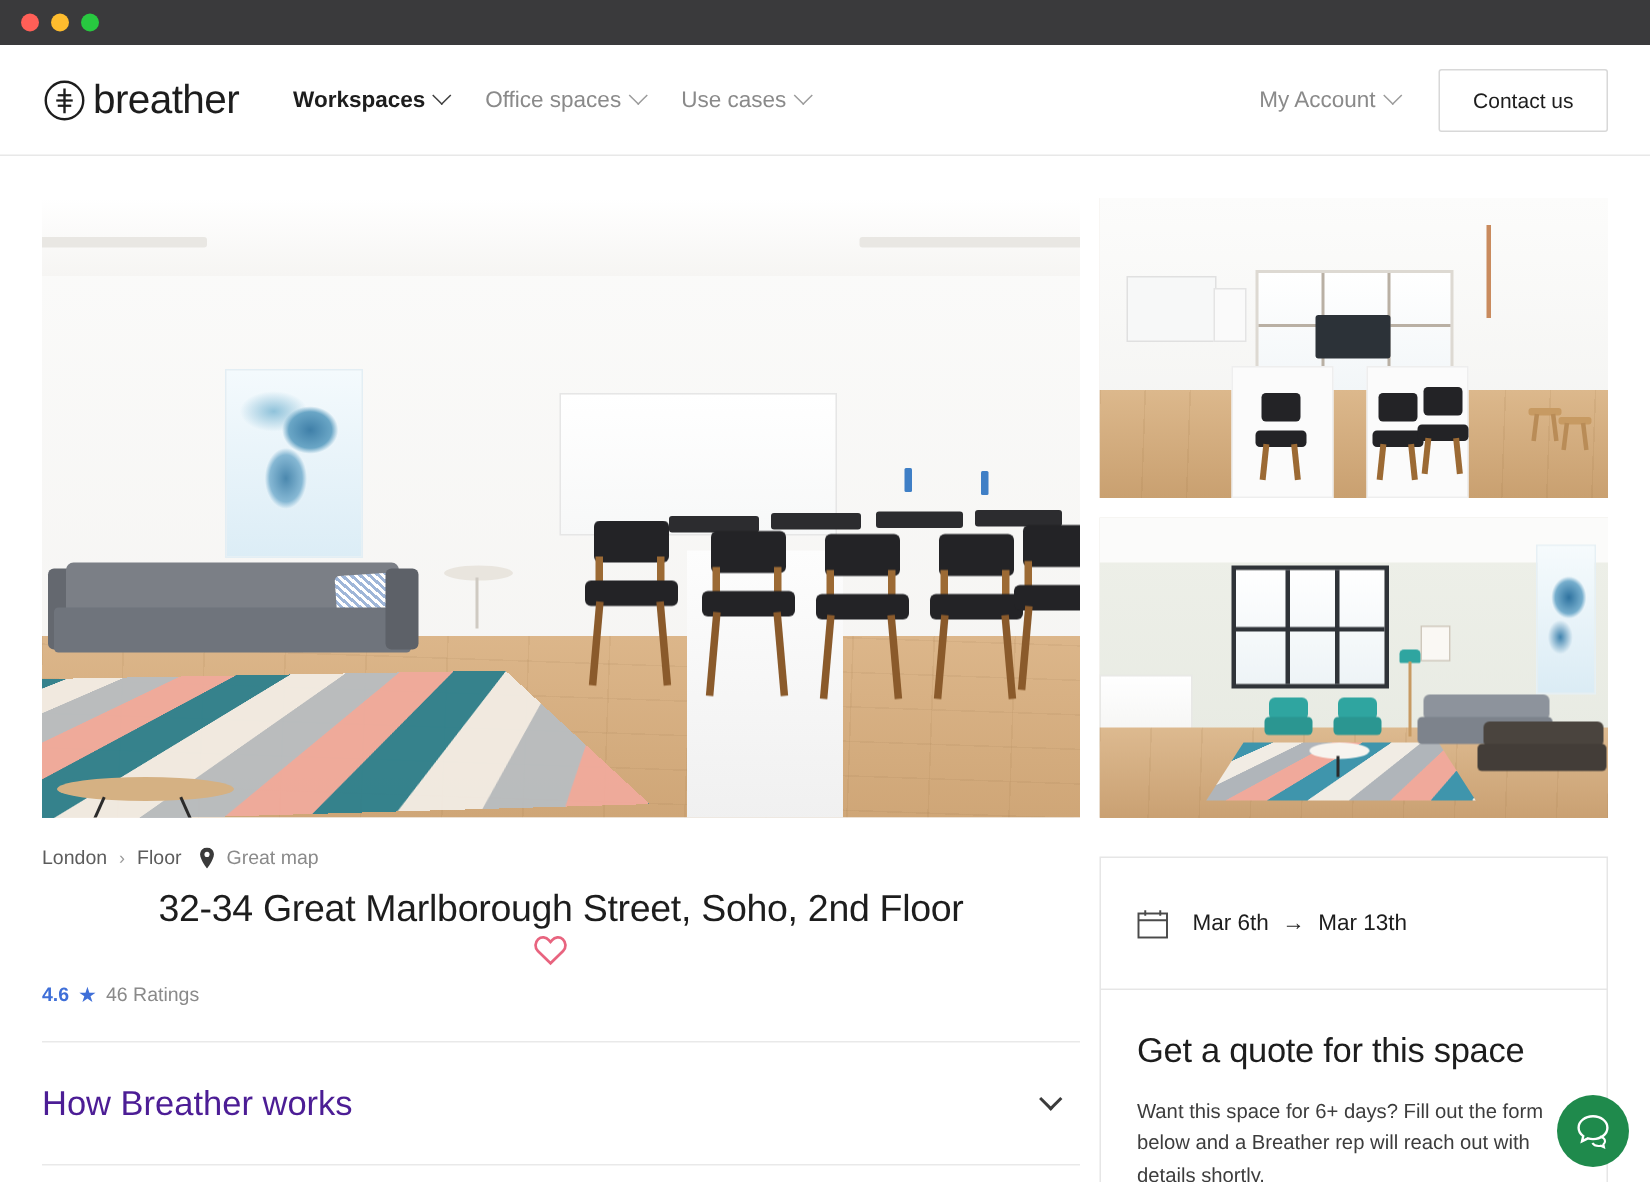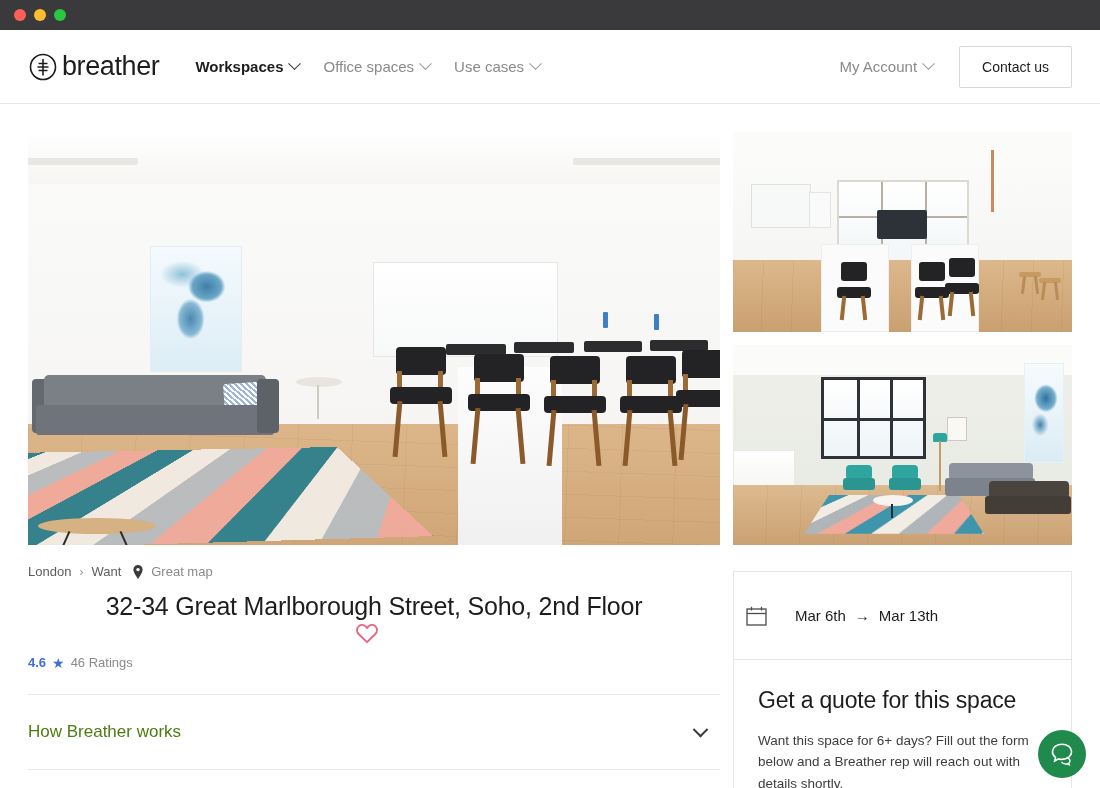--- a/index.html
+++ b/index.html
@@ -230,34 +230,34 @@
   .rating { display:flex; align-items:center; gap:6px; margin-top:10px; font-size:13px;}
   .rating-score { color:#3f6fd8; font-weight:700; }
   .star { color:#3f6fd8; font-size:14px; line-height:1; }
   .rating-count { color:#8a8a8a; }
 
   .divider { height:1px; background:#e9e9e9; margin-top:24px; }
   .accordion {
     display:flex; align-items:center; justify-content:space-between;
     padding: 27px 14px 27px 0; cursor:pointer;
   }
-  .accordion-title { font-size:17px; color:#4d7c0f; }
+  .accordion-title { font-size:23px; color:#4c1d95; }
   .acc-chev {
     width:11px; height:11px;
     border-right:2px solid #3b3b3b; border-bottom:2px solid #3b3b3b;
     transform: rotate(45deg) translate(-2px,-2px);
   }
   .stub-row { display:flex; gap:300px; font-size:15px; color:#1d1d1d;
               overflow:hidden; height:10px; }
 
   
   .card { border:1px solid #e6e6e6; background:#fff; }
   .card-dates {
-    display:flex; align-items:center; gap:28px;
-    padding: 27px 12px; height:89px;
+    display:flex; align-items:center; gap:16px;
+    padding: 27px 24px; height:89px;
   }
   .cal { width:21px; height:20px; position:relative; flex:0 0 21px; }
   .dates-text { font-size:15px; color:#1d1d1d; display:flex; align-items:center; gap:9px;}
   .arrow { color:#1d1d1d; }
   .card-quote { padding: 27px 24px 24px 24px; }
   .quote-title { font-size:23px; color:#1d1d1d; font-weight:400; letter-spacing:-0.2px;}
   .quote-body { font-size:13.5px; color:#3d3d3d; line-height:1.58; margin-top:16px; }
 
   
   .chat {
@@ -397,21 +397,21 @@
             <div class="st"></div>
             <div class="p1"></div>
         </div>
       </div>
 
       <div class="info">
 
         <div class="crumbs">
           <span class="crumb">London</span>
           <span class="crumb-sep">›</span>
-          <span class="crumb">Want</span>
+          <span class="crumb">Floor</span>
           <svg class="pin" viewBox="0 0 10 14">
             <path d="M5 0C2.4 0 .4 2 .4 4.6 .4 8 5 14 5 14s4.6-6 4.6-9.4C9.6 2 7.6 0 5 0z" fill="#3b3b3b"></path>
             <circle cx="5" cy="4.6" r="1.7" fill="#ffffff"></circle>
           </svg>
           <span class="viewmap">Great map</span>
         </div>
 
         <div class="title-row">
           <div class="title">32-34 Great Marlborough Street, Soho, 2nd Floor</div>
           <svg class="heart" viewBox="0 0 24 22">

